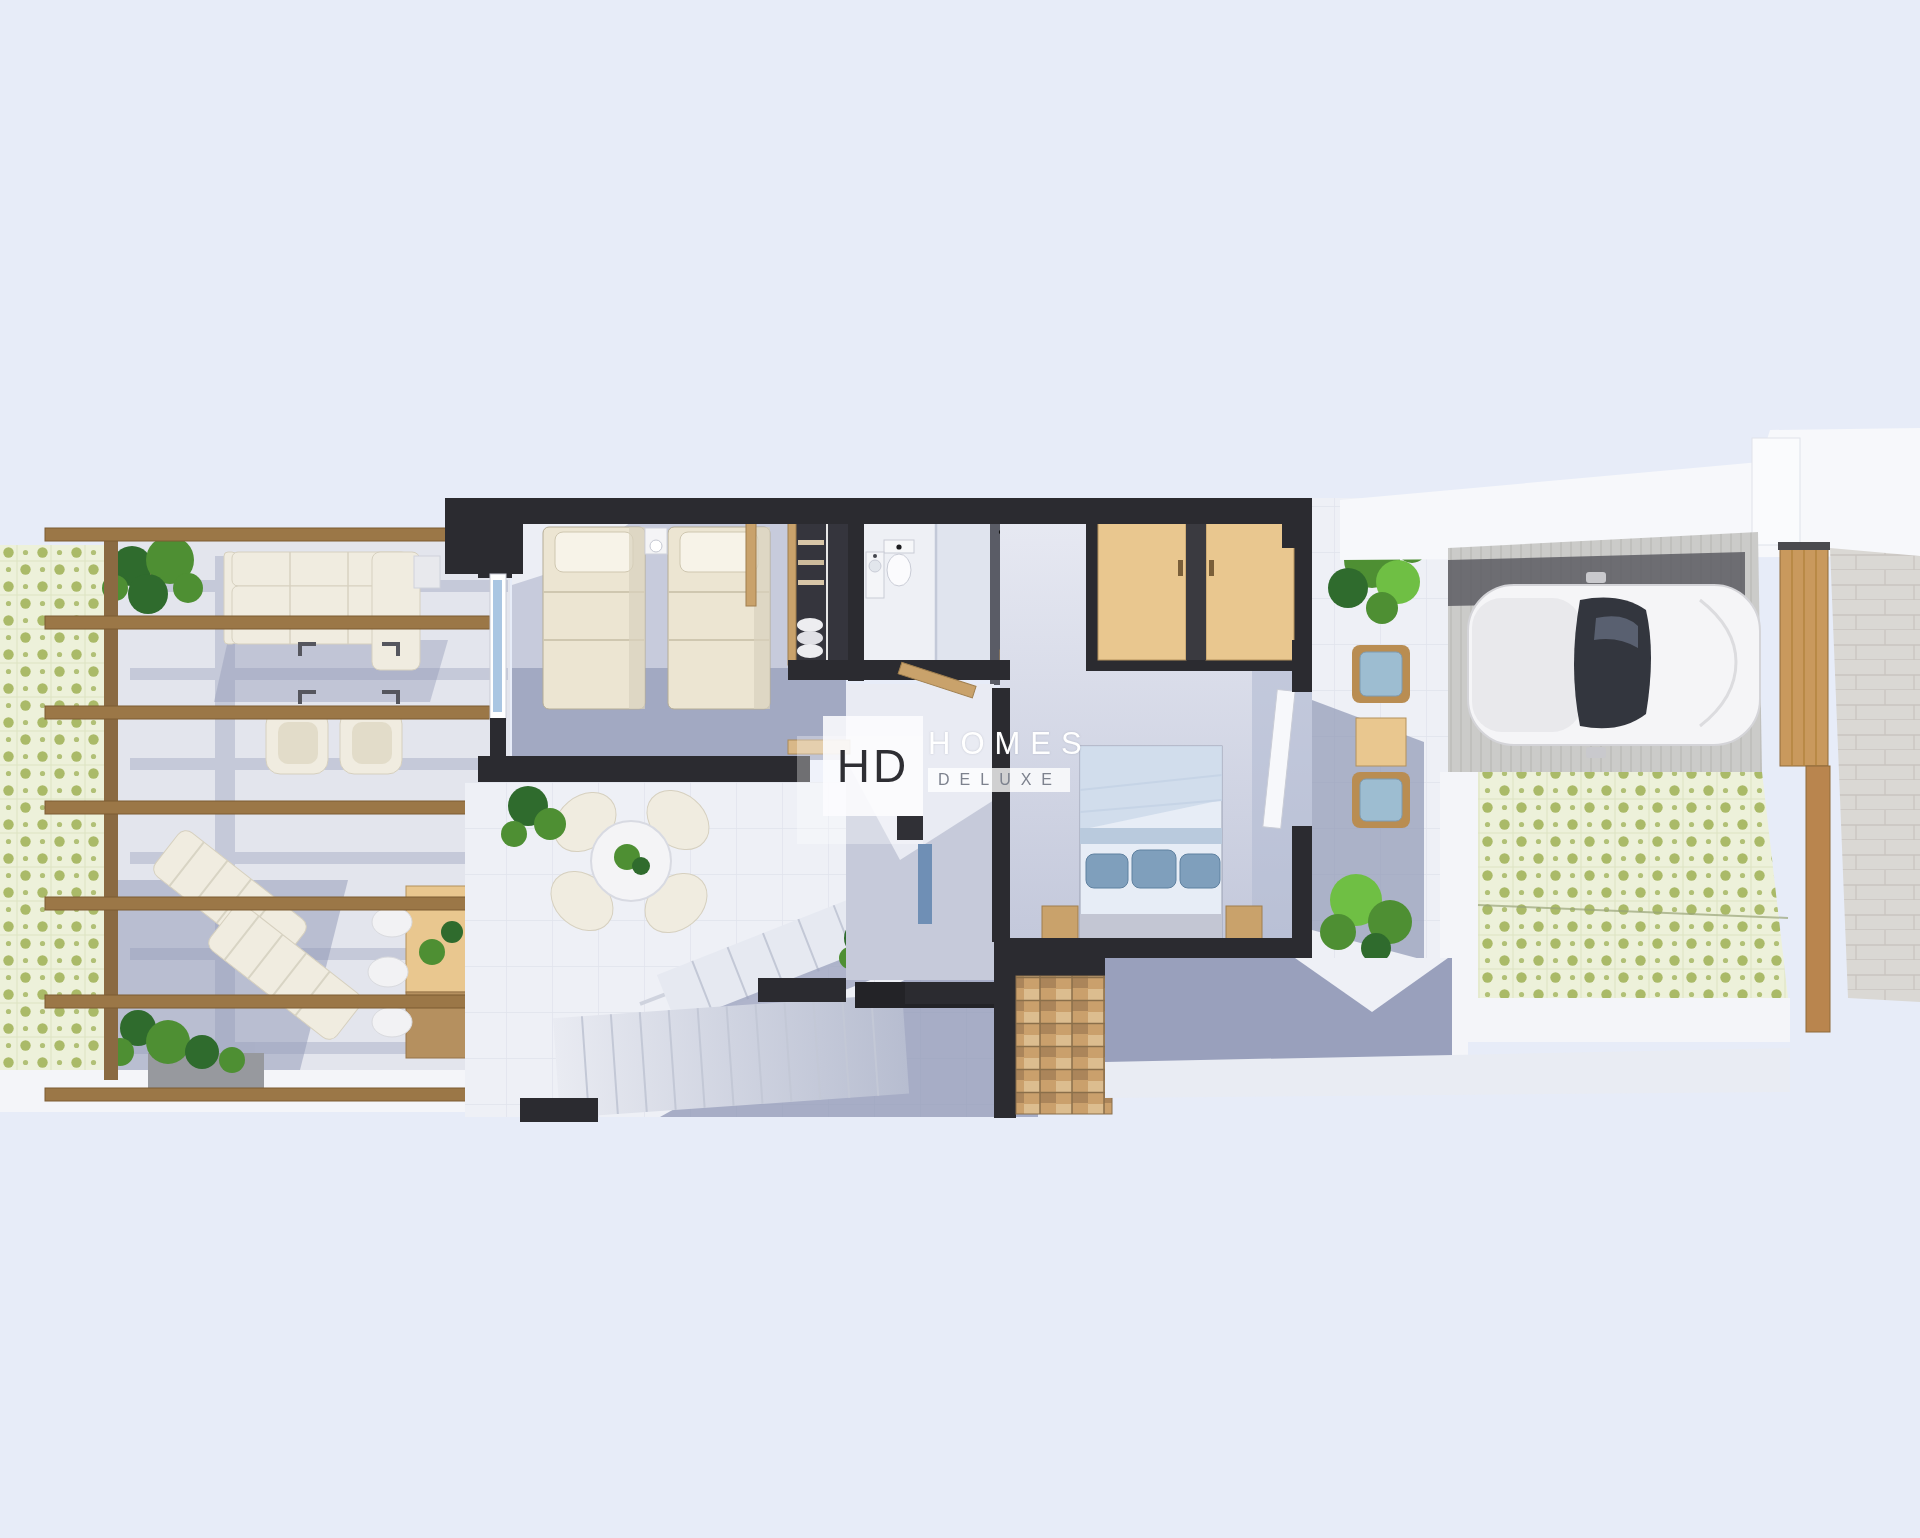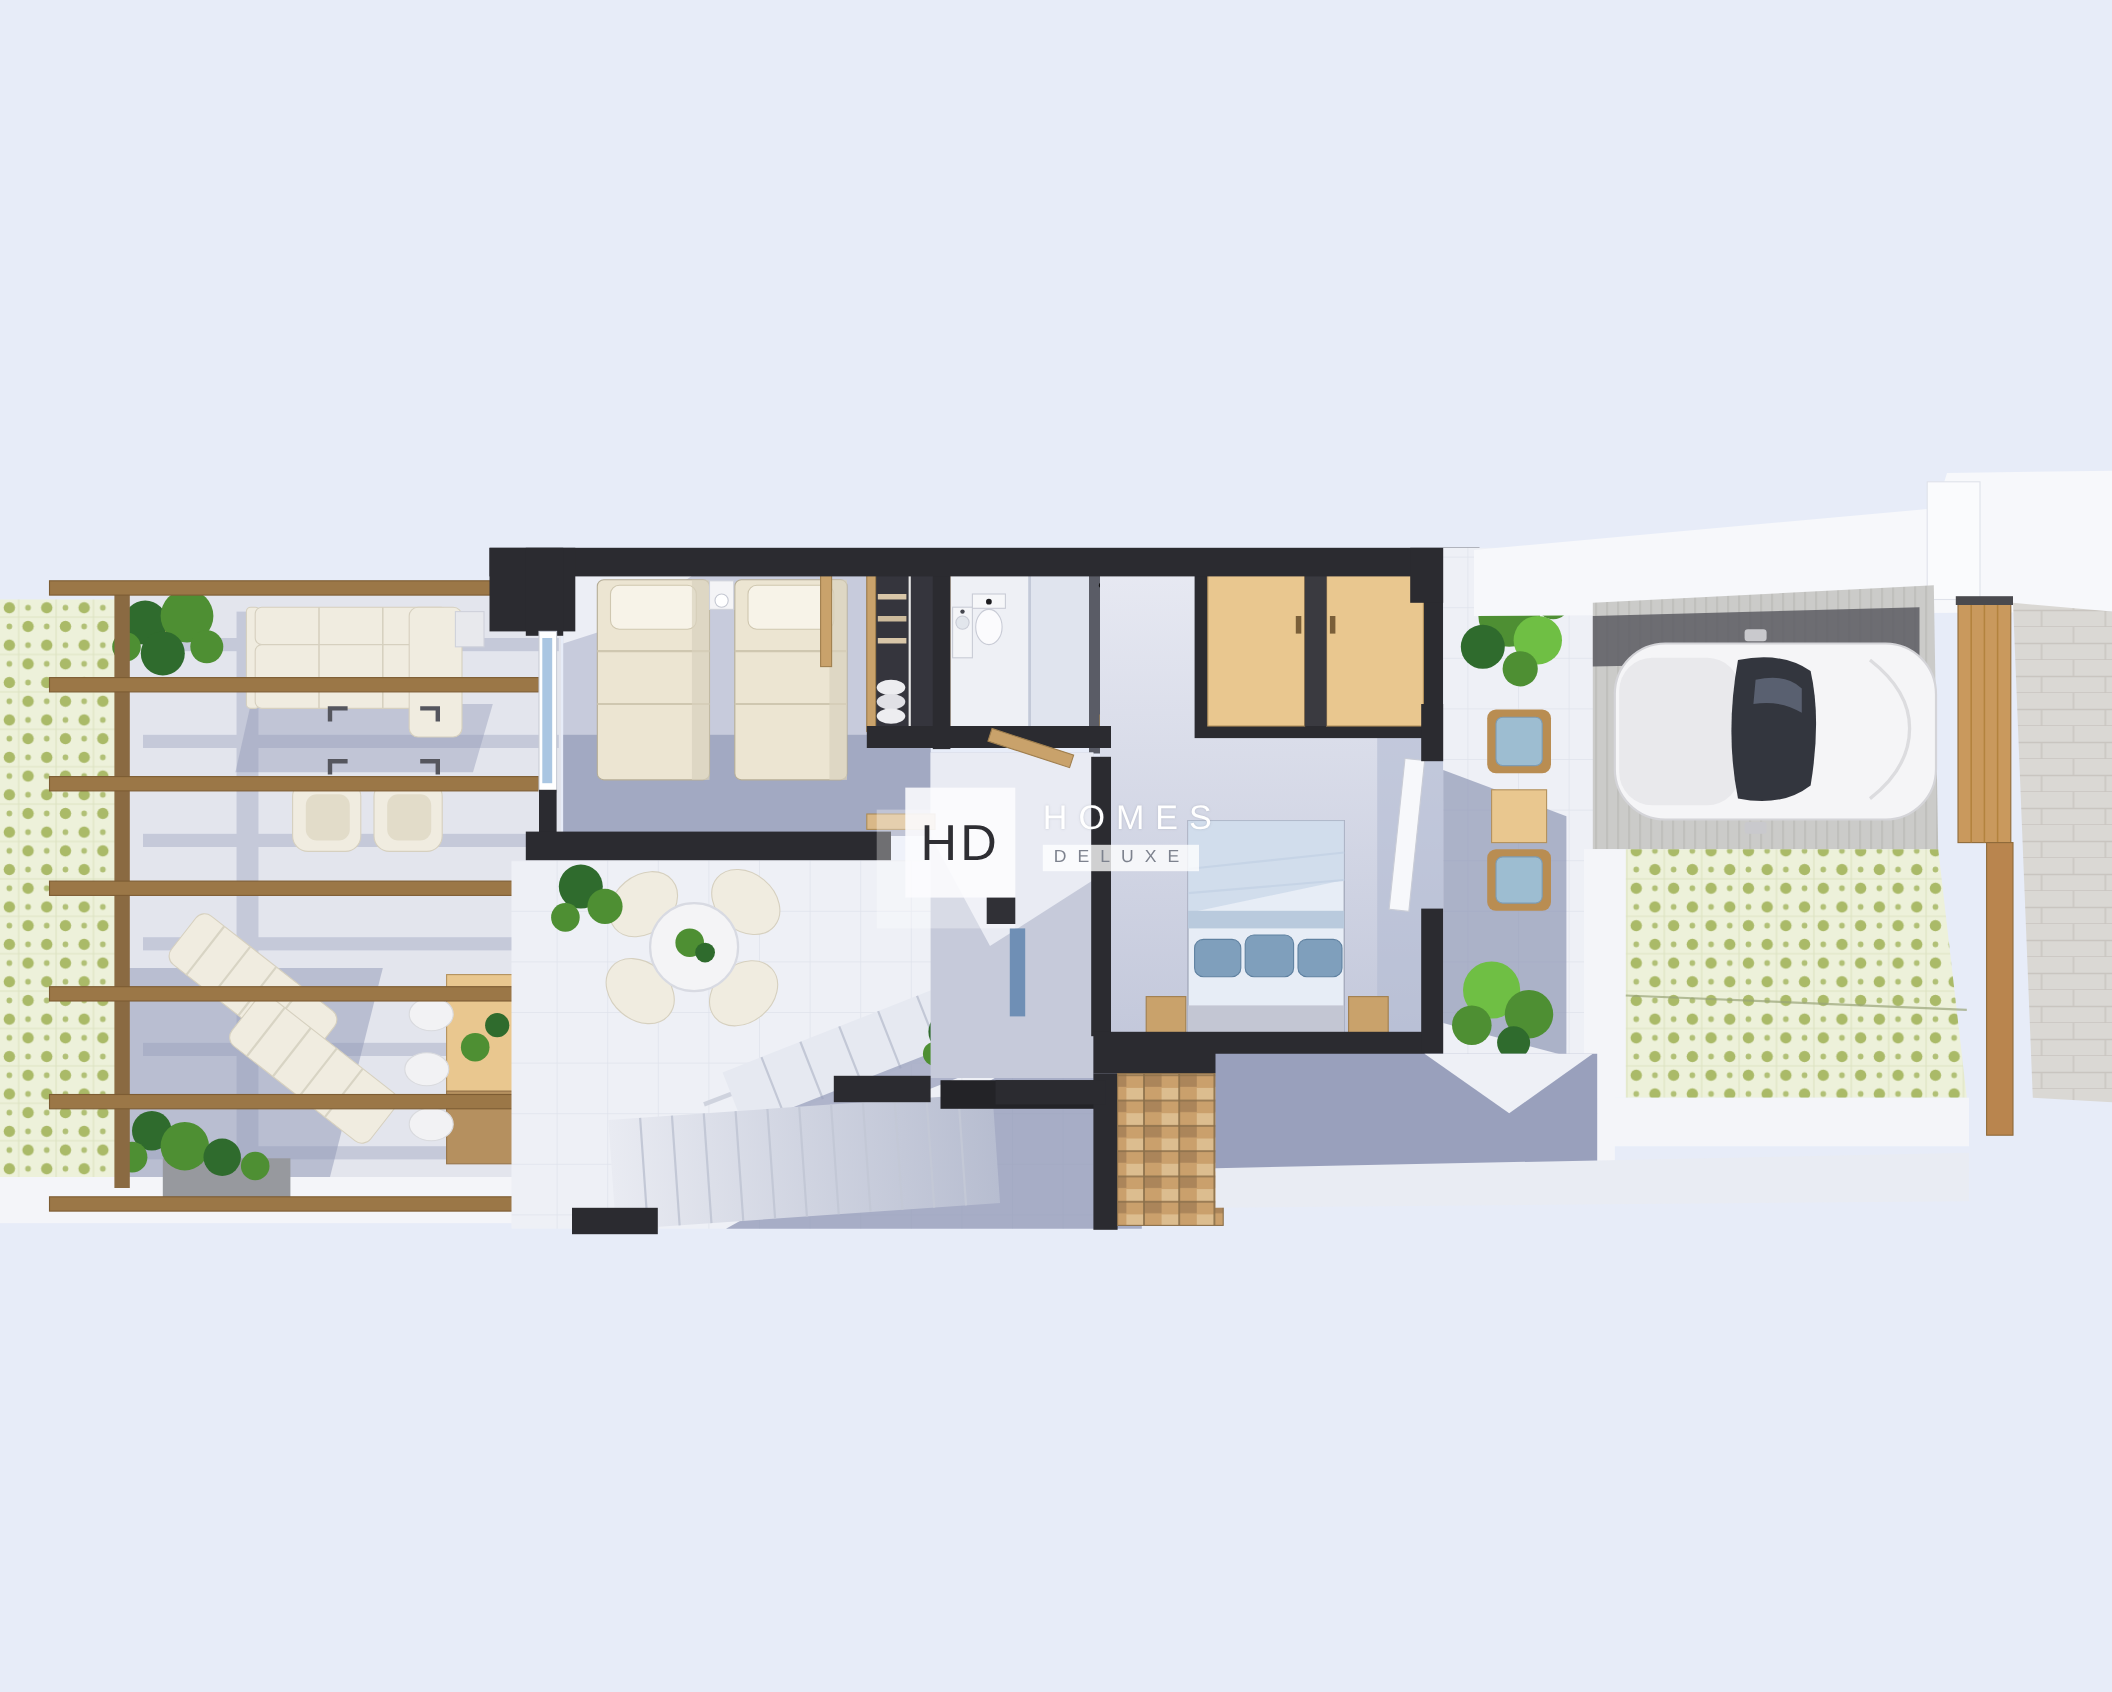--- a/index.html
+++ b/index.html
@@ -24,21 +24,21 @@
   .glass{fill:#aac6e2;}
   .stepline{stroke:#c3c8d6;stroke-width:2;}
 
   
   .logo-layer{position:absolute;inset:0;pointer-events:none;}
   .hd-ghost{position:absolute;left:797px;top:736px;width:126px;height:108px;background:rgba(255,255,255,.32);}
   .hd-square{position:absolute;left:823px;top:716px;width:100px;height:100px;background:rgba(252,252,254,.88);
              display:flex;align-items:center;justify-content:center;font-size:46px;font-weight:300;
              letter-spacing:3px;color:var(--logo-dark);}
   .hd-dark{position:absolute;left:897px;top:816px;width:26px;height:24px;background:#303036;}
-  .brand{position:absolute;left:948px;top:726px;width:220px;}
+  .brand{position:absolute;left:928px;top:726px;width:220px;}
   .brand-top{font-size:31px;color:#ffffff;letter-spacing:10px;font-weight:400;text-shadow:0 0 2px rgba(120,125,140,.35);}
   .brand-bottom{margin-top:6px;display:inline-block;background:rgba(255,255,255,.78);color:var(--logo-gray);
                 font-size:16px;letter-spacing:10px;font-weight:400;padding:3px 8px 3px 10px;}
 </style>
 </head>
 <body>
 
 <div class="stage">
 
 <svg class="scene-svg" viewBox="0 0 1920 1538" xmlns="http://www.w3.org/2000/svg">

